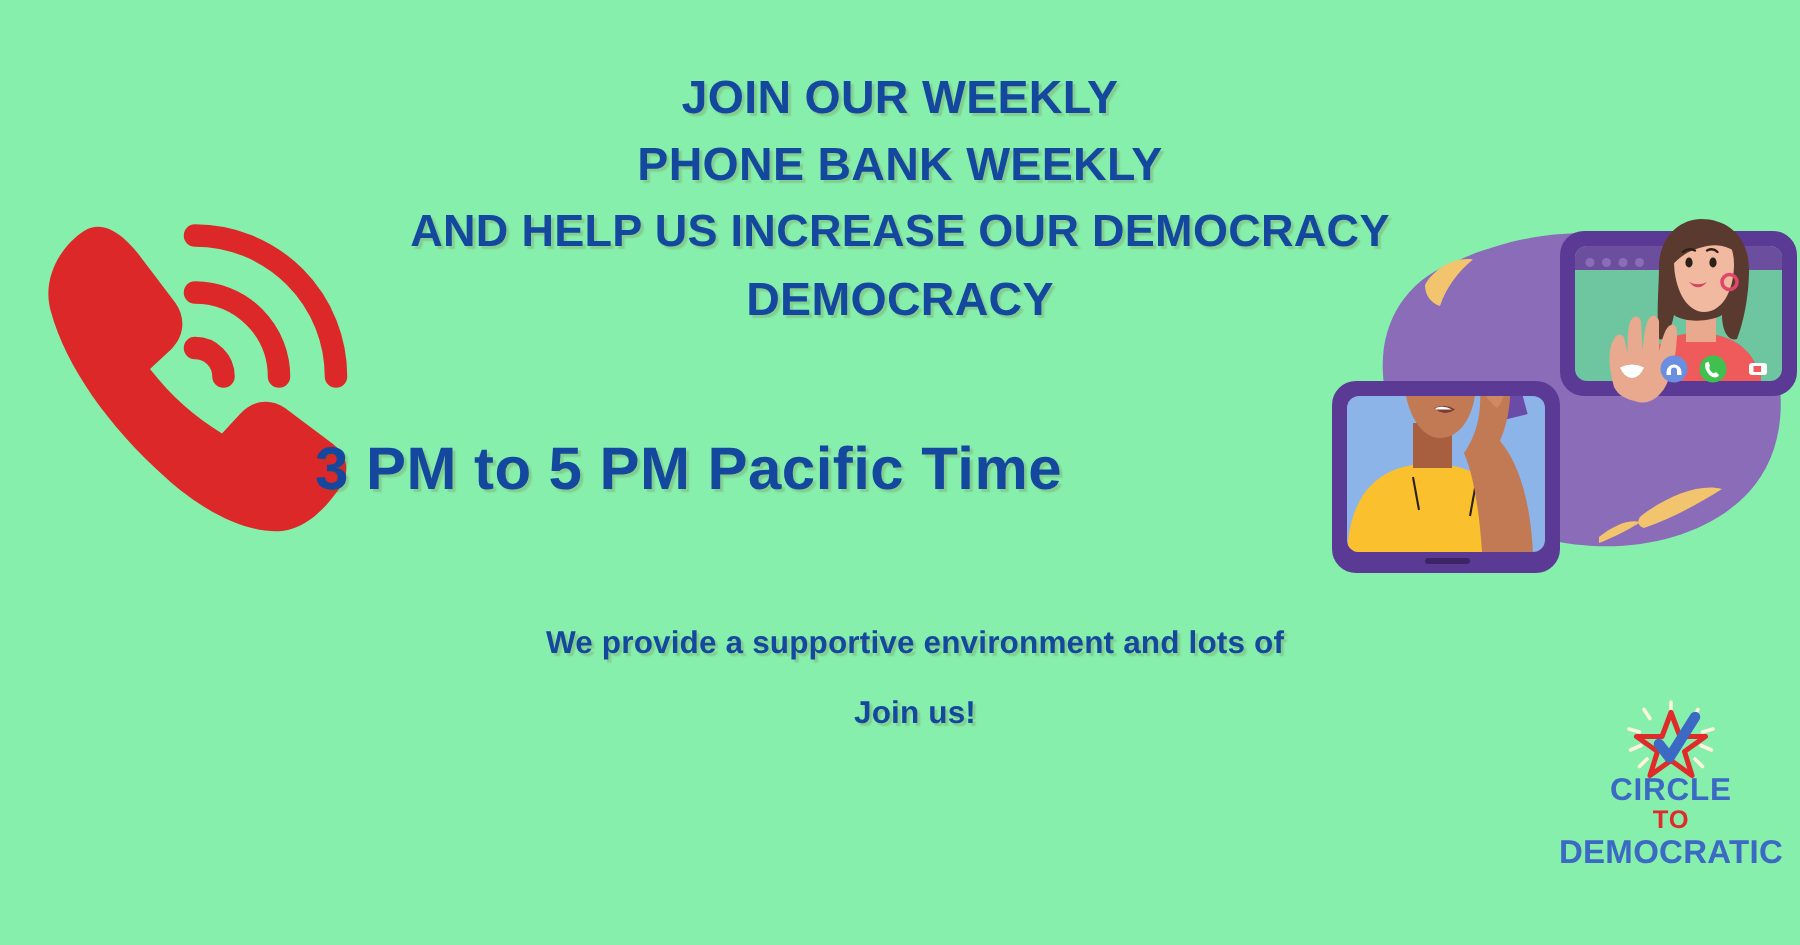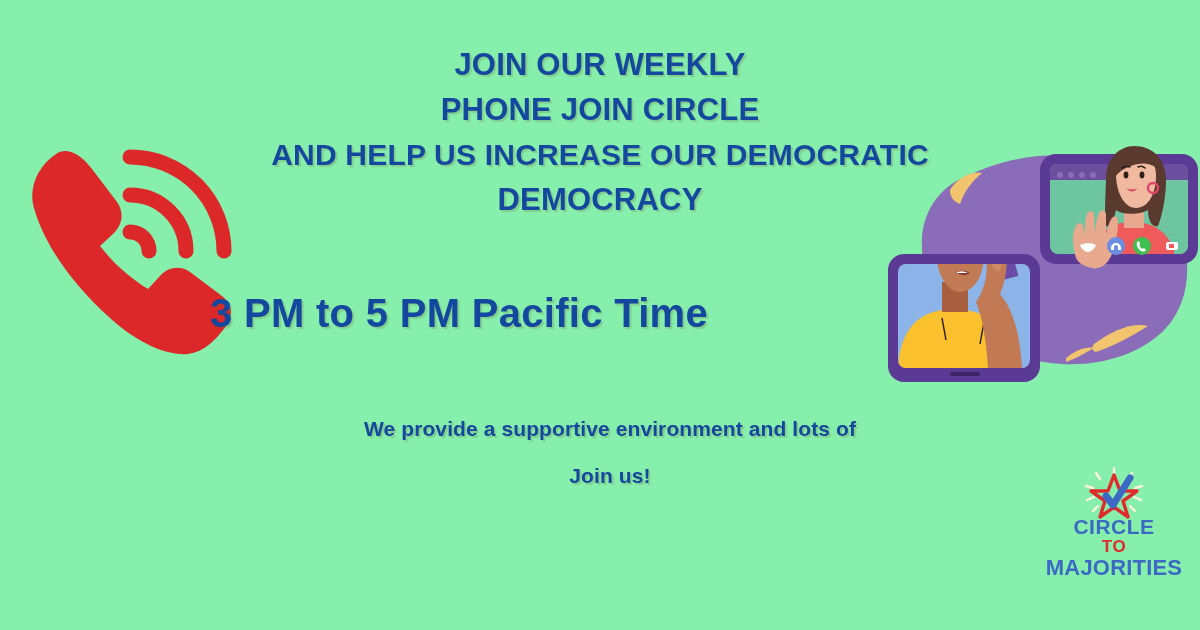--- a/index.html
+++ b/index.html
@@ -138,22 +138,22 @@
       <g fill="none" stroke="#dc2828" stroke-width="15" stroke-linecap="round">
         <path d="M112 25 A 94 94 0 0 1 206 119"></path>
         <path d="M112 63 A 56 56 0 0 1 168 119"></path>
         <path d="M112 100 A 19 19 0 0 1 131 119"></path>
       </g>
     </svg>
   </div>
 
   <div class="headline">
     <span class="hl-line">JOIN OUR WEEKLY</span>
-    <span class="hl-line">PHONE JOIN CIRCLE</span>
-    <span class="hl-line wide">AND HELP US INCREASE OUR DEMOCRATIC</span>
+    <span class="hl-line">PHONE BANK WEEKLY</span>
+    <span class="hl-line wide">AND HELP US INCREASE OUR DEMOCRACY</span>
     <span class="hl-line">DEMOCRACY</span>
   </div>
 
   <div class="timeline">3 PM to 5 PM Pacific Time</div>
 
   <div class="body-copy">
     <span class="bc-line">We provide a supportive environment and lots of</span>
     <span class="bc-line">Join us!</span>
   </div>
 
@@ -302,17 +302,17 @@
           <line x1="15" y1="45" x2="20" y2="40"></line>
           <line x1="57" y1="45" x2="52" y2="40"></line>
         </g>
         <path d="M36 9 L42 25 L59 25 L45 35 L50 51 L36 41 L22 51 L27 35 L13 25 L30 25 Z" fill="none" stroke="#e02b2b" stroke-width="3.4" stroke-linejoin="round"></path>
         <path d="M28 30 L35 39 L52 12" fill="none" stroke="#3b69c4" stroke-width="7" stroke-linecap="round" stroke-linejoin="round"></path>
       </svg>
     </div>
     <div class="logo-words">
       <span class="w-commit">CIRCLE</span>
       <span class="w-to">TO</span>
-      <span class="w-democracy">MAJORITIES</span>
+      <span class="w-democracy">DEMOCRATIC</span>
     </div>
   </div>
 
 </div>
 
 </body></html>

